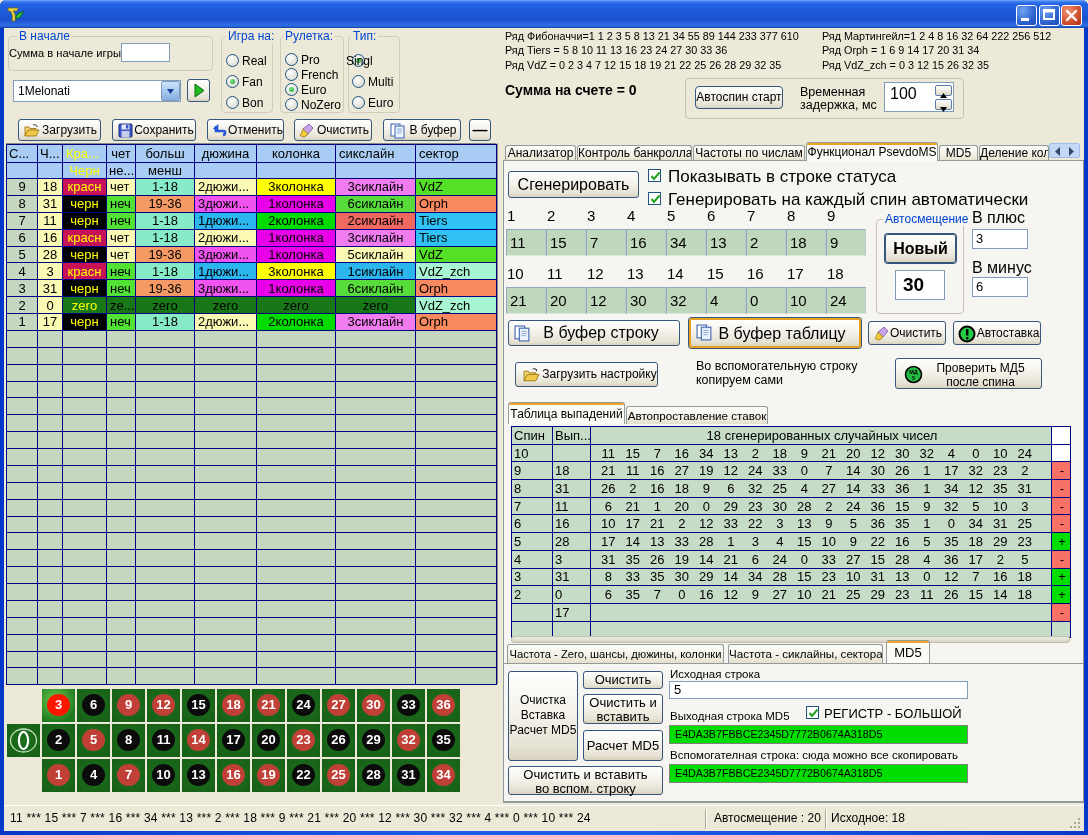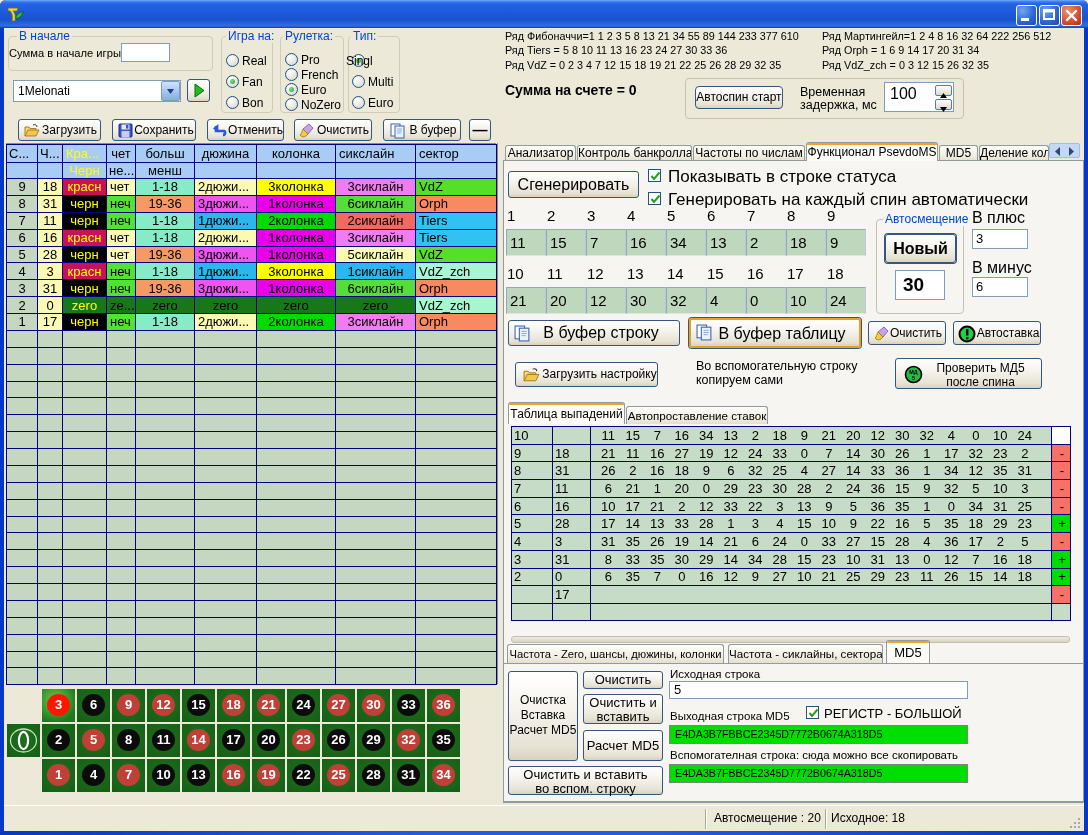--- a/index.html
+++ b/index.html
@@ -183,20 +183,21 @@
 </div>
 <div class="btn" style="left:383px;top:119px;width:78px;height:22px;line-height:20px;padding-left:22px">В буфер
   <svg class="ic" style="left:6px;top:3px" width="16" height="16" viewBox="0 0 16 16">
       <rect x="1" y="1" width="9" height="12" fill="#fff" stroke="#3A62B0"></rect>
       <rect x="5" y="3" width="9" height="12" fill="#EAF2FE" stroke="#3A62B0"></rect>
       <path d="M7 6 H12 M7 8 H12 M7 10 H11" stroke="#8AA8D0" stroke-width="0.9"></path>
     </svg>
 </div>
 <div class="btn" style="left:469px;top:119px;width:22px;height:22px;font-weight:bold;font-size:15px;line-height:19px">—</div>
 <div id="status">
+  <div class="txt" style="left:6px;top:5px">11 *** 15 *** 7 *** 16 *** 34 *** 13 *** 2 *** 18 *** 9 *** 21 *** 20 *** 12 *** 30 *** 32 *** 4 *** 0 *** 10 *** 24</div>
   <div class="sep abs" style="left:701px;top:0;height:26px"></div>
   <div class="txt" style="left:710px;top:5px;letter-spacing:0">Автосмещение : 20</div>
   <div class="sep abs" style="left:821px;top:0;height:26px"></div>
   <div class="txt" style="left:827px;top:5px;letter-spacing:0">Исходное: 18</div>
   <svg class="abs" style="right:2px;bottom:1px" width="13" height="13" viewBox="0 0 13 13">
     <g fill="#ACA899">
         <rect x="9" y="9" width="2" height="2"></rect>
         <rect x="9" y="5" width="2" height="2"></rect>
         <rect x="9" y="1" width="2" height="2"></rect>
         <rect x="5" y="5" width="2" height="2"></rect>
@@ -811,20 +812,26 @@
 <div id="rtable">
     <table>
       <colgroup>
         <col style="width:41px">
         <col style="width:38px">
         <col style="width:461px">
         <col style="width:19px">
       </colgroup>
       <tbody>
         <tr style="height:17.7px">
+          <td>Спин</td>
+          <td>Вып...</td>
+          <td style="text-align:center">18 сгенерированных случайных чисел</td>
+          <td style="background:#fff"></td>
+        </tr>
+        <tr style="height:17.7px">
           <td>10</td>
           <td></td>
           <td><span style="display:inline-block;width:3px"></span><span class="num18">11</span><span class="num18">15</span><span class="num18">7</span><span class="num18">16</span><span class="num18">34</span><span class="num18">13</span><span class="num18">2</span><span class="num18">18</span><span class="num18">9</span><span class="num18">21</span><span class="num18">20</span><span class="num18">12</span><span class="num18">30</span><span class="num18">32</span><span class="num18">4</span><span class="num18">0</span><span class="num18">10</span><span class="num18">24</span></td>
           <td style="background:#fff"></td>
         </tr>
         <tr style="height:17.7px">
           <td>9</td>
           <td>18</td>
           <td><span style="display:inline-block;width:3px"></span><span class="num18">21</span><span class="num18">11</span><span class="num18">16</span><span class="num18">27</span><span class="num18">19</span><span class="num18">12</span><span class="num18">24</span><span class="num18">33</span><span class="num18">0</span><span class="num18">7</span><span class="num18">14</span><span class="num18">30</span><span class="num18">26</span><span class="num18">1</span><span class="num18">17</span><span class="num18">32</span><span class="num18">23</span><span class="num18">2</span></td>
           <td style="background:#F87166;text-align:center">-</td>

